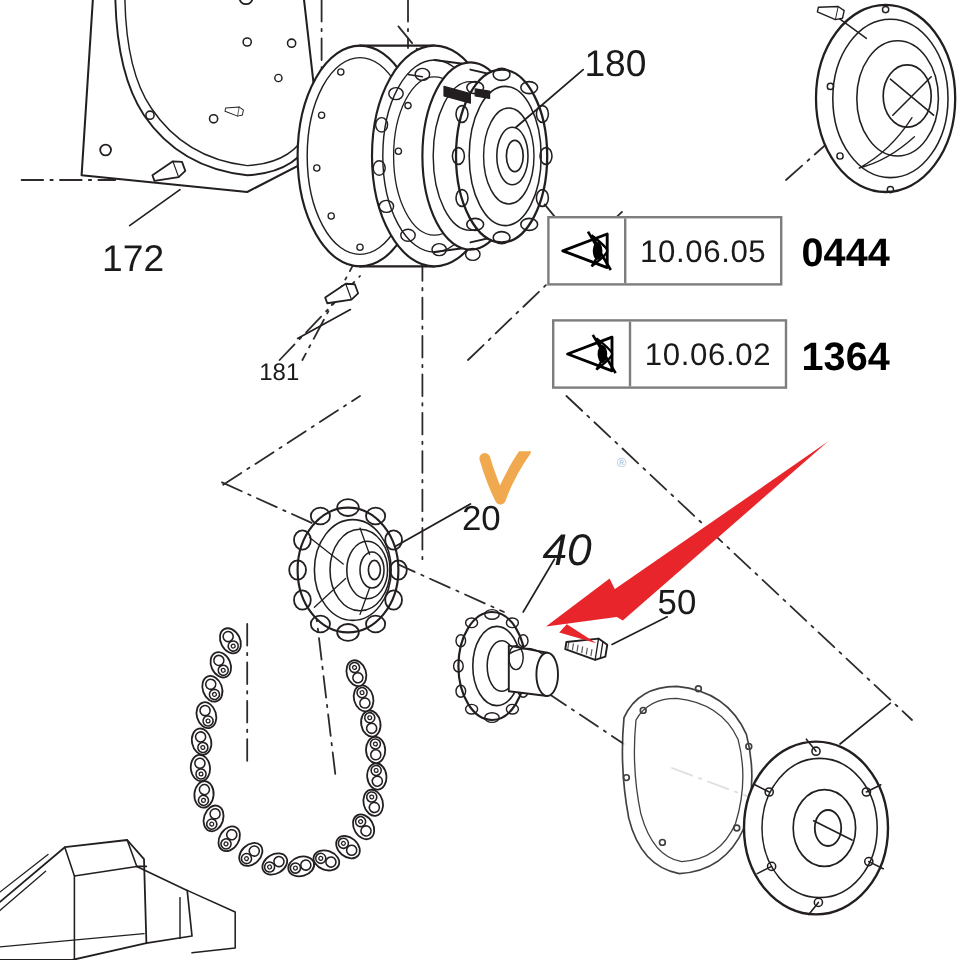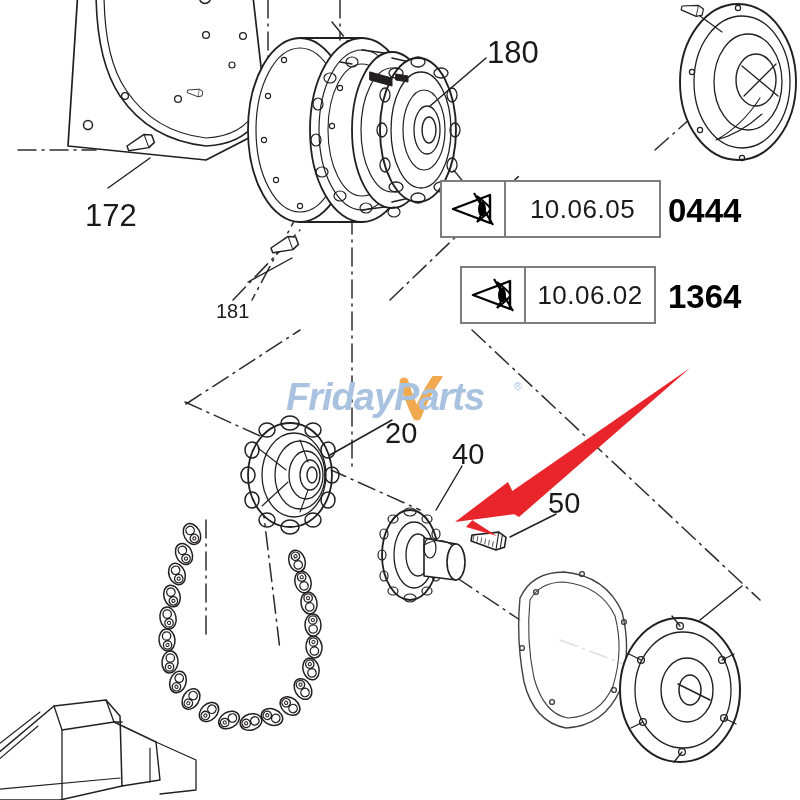--- a/index.html
+++ b/index.html
@@ -7,26 +7,26 @@
        font-family:"Liberation Sans",sans-serif;}
   #stage{position:relative;width:800px;height:800px;background:#ffffff;padding-left:43px;}
   #art{position:absolute;left:0;top:0;width:800px;height:800px;}
 
   .lbl{position:absolute;font-family:"Liberation Sans",sans-serif;
        color:#1a1a1a;font-weight:400;white-space:nowrap;}
   .lbl-180{left:487px;top:35px;font-size:31px;}
   .lbl-172{left:85px;top:198px;font-size:31px;}
   .lbl-181{left:216px;top:300px;font-size:20px;}
   .lbl-20 {left:385px;top:417px;font-size:29px;}
-  .lbl-40 {left:452px;top:438px;font-size:29px;}
+  .lbl-40 {left:452px;top:438px;font-size:37px;font-style:italic;}
   .lbl-50 {left:548px;top:487px;font-size:29px;}
 
   .refbox{position:absolute;border:2.5px solid #7d7d7d;background:#fff;
           box-sizing:border-box;display:flex;align-items:stretch;}
-  .refbox.b1{left:440px;top:180px;width:221px;height:58px;}
+  .refbox.b1{left:456px;top:180px;width:196px;height:58px;}
   .refbox.b2{left:460px;top:266px;width:196px;height:58px;}
   .refbox .eyecell{width:64px;border-right:2.5px solid #7d7d7d;
         display:flex;align-items:center;justify-content:center;box-sizing:border-box;}
   .refbox .numcell{flex:1;display:flex;align-items:center;
         justify-content:center;font-size:26px;color:#1a1a1a;letter-spacing:.5px;}
 
   .code{position:absolute;font-weight:bold;font-size:33px;color:#000;
         letter-spacing:0px;white-space:nowrap;}
   .code.c1{left:668px;top:192px;}
   .code.c2{left:668px;top:278px;}
@@ -359,17 +359,16 @@
       </svg>
     </div>
     <div class="numcell">10.06.02</div>
   </div>
   <div class="code c2">1364</div>
 
   <div id="wm">
     <svg width="230" height="46" viewBox="0 0 230 46" style="position:absolute;left:0;top:0;">
       <path d="M118,6 Q124,26 131,40 Q138,20 152,0" stroke="#f0a94e" stroke-width="9" fill="none" stroke-linecap="round" stroke-linejoin="round"></path>
     </svg>
-    <div class="wtxt">FridayParts</div>
     <div class="reg">®</div>
   </div>
 
 </div>
 
 </body></html>

